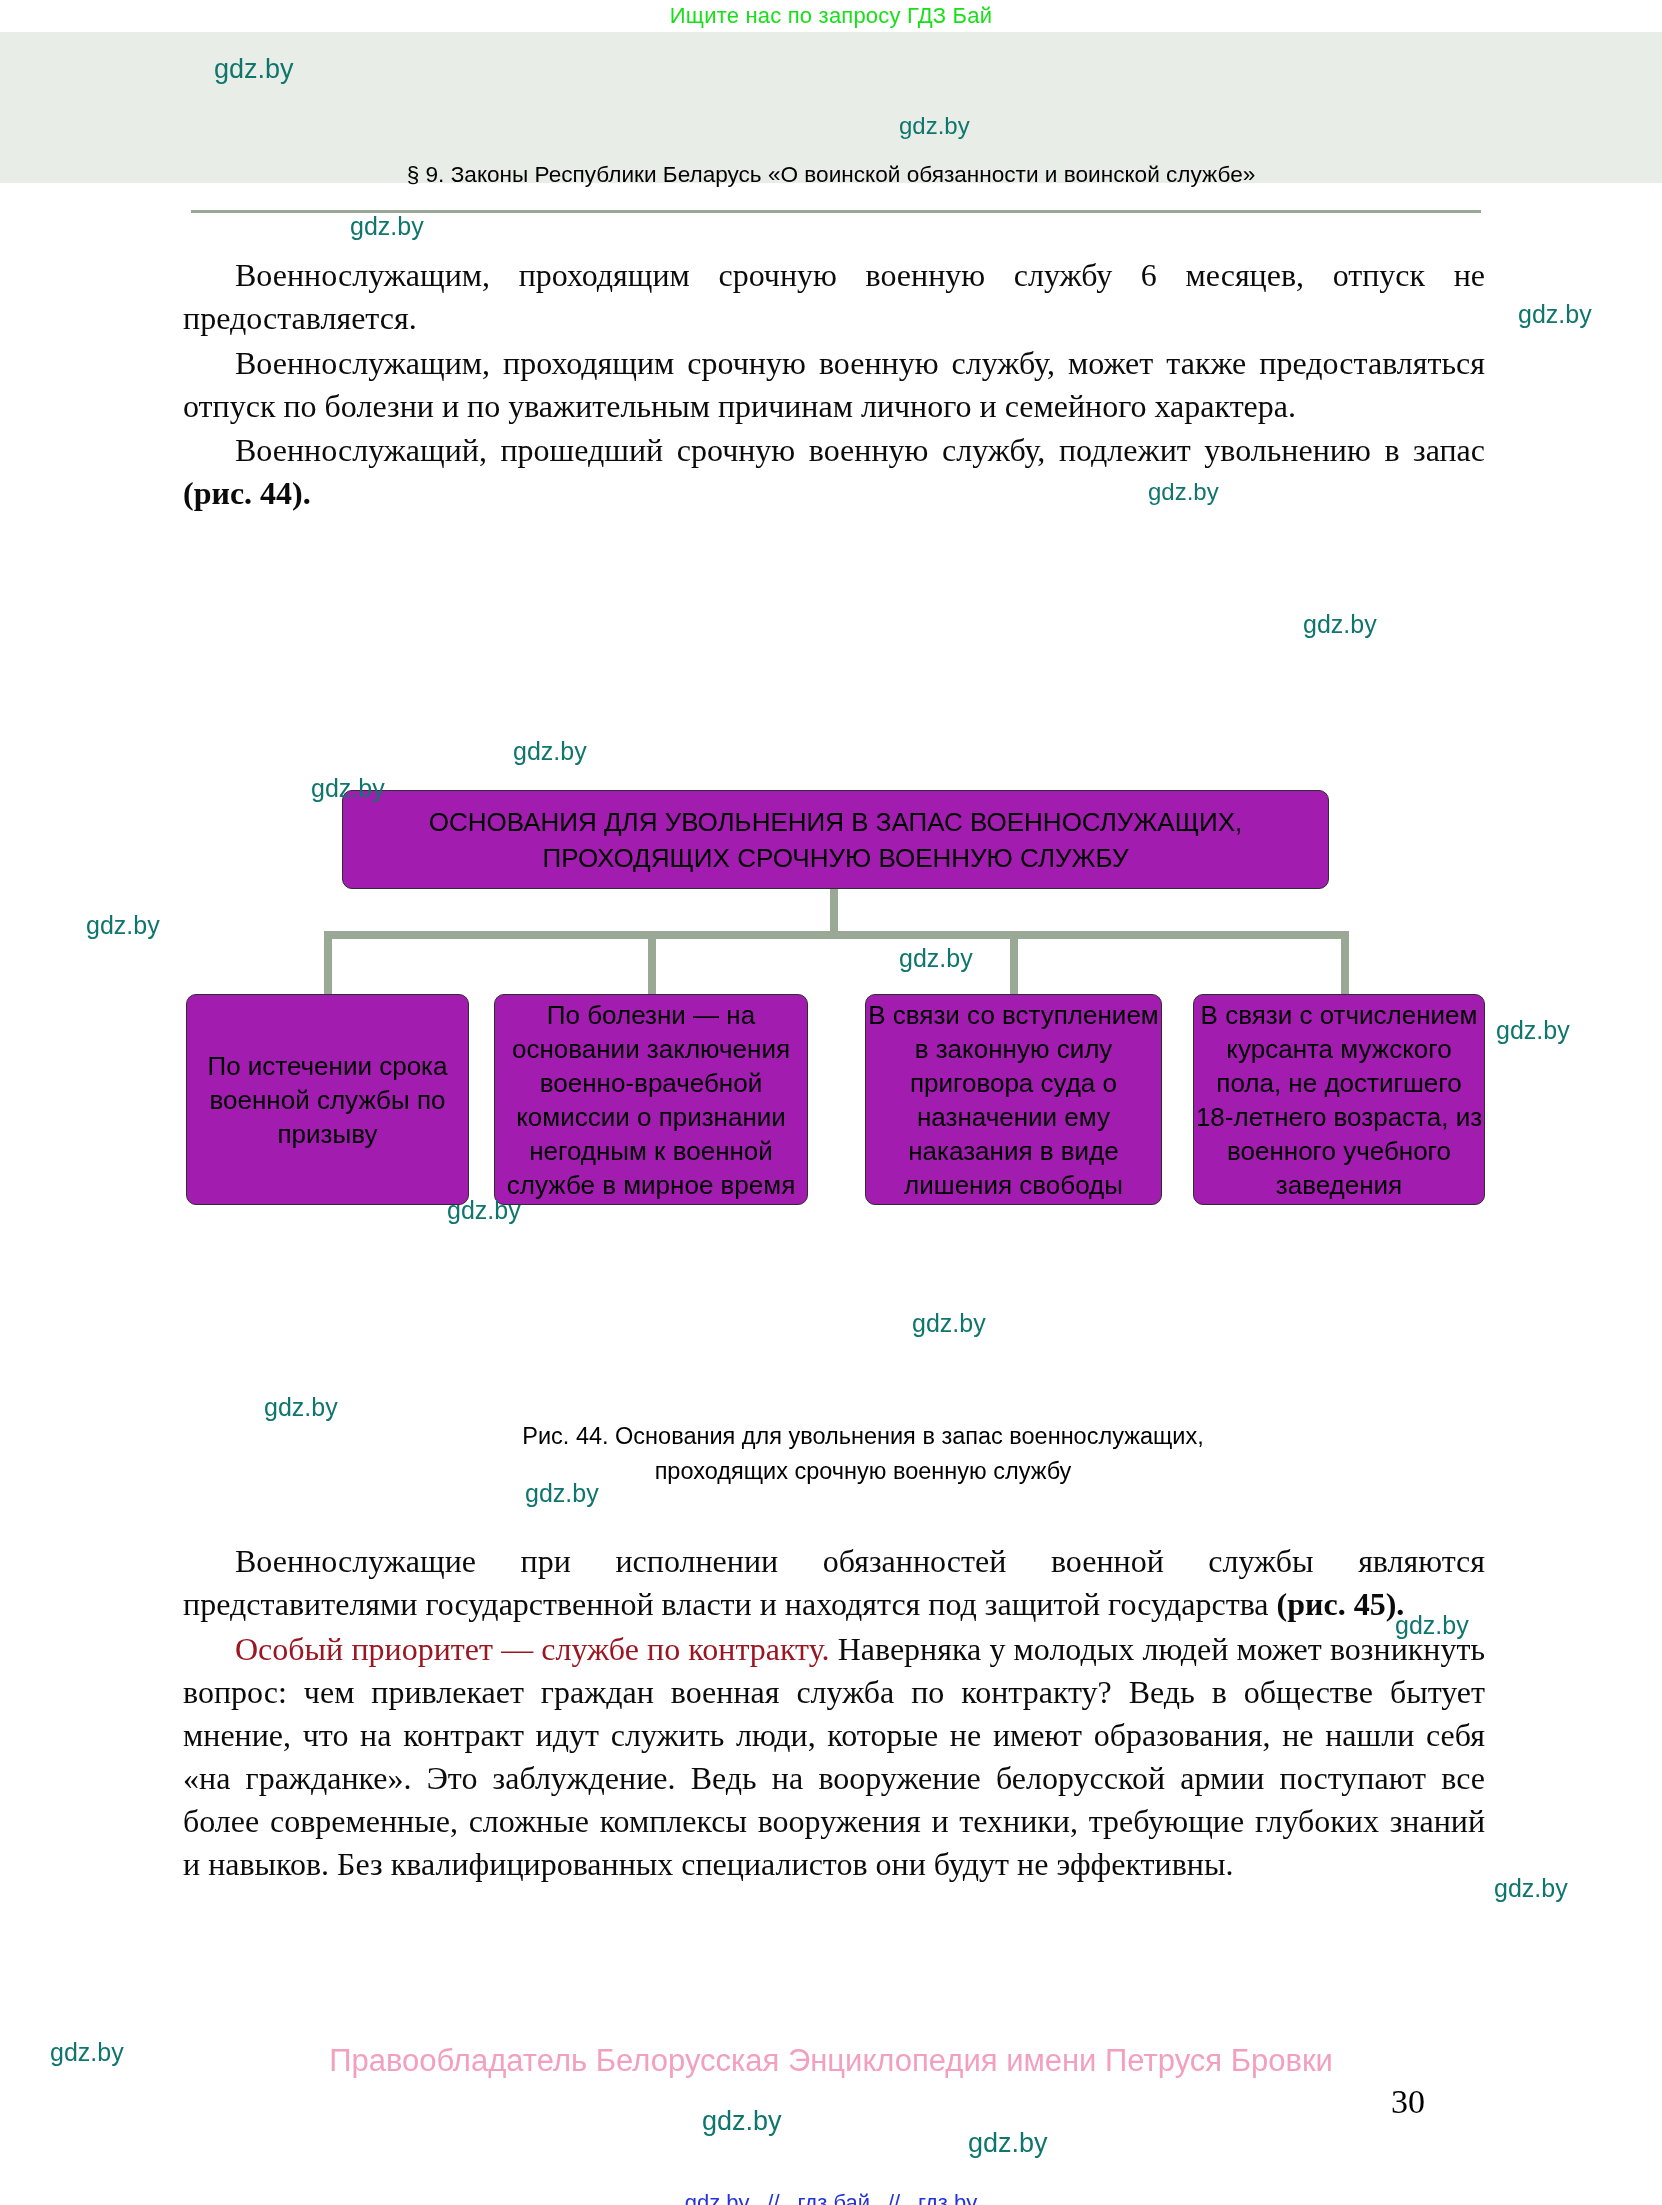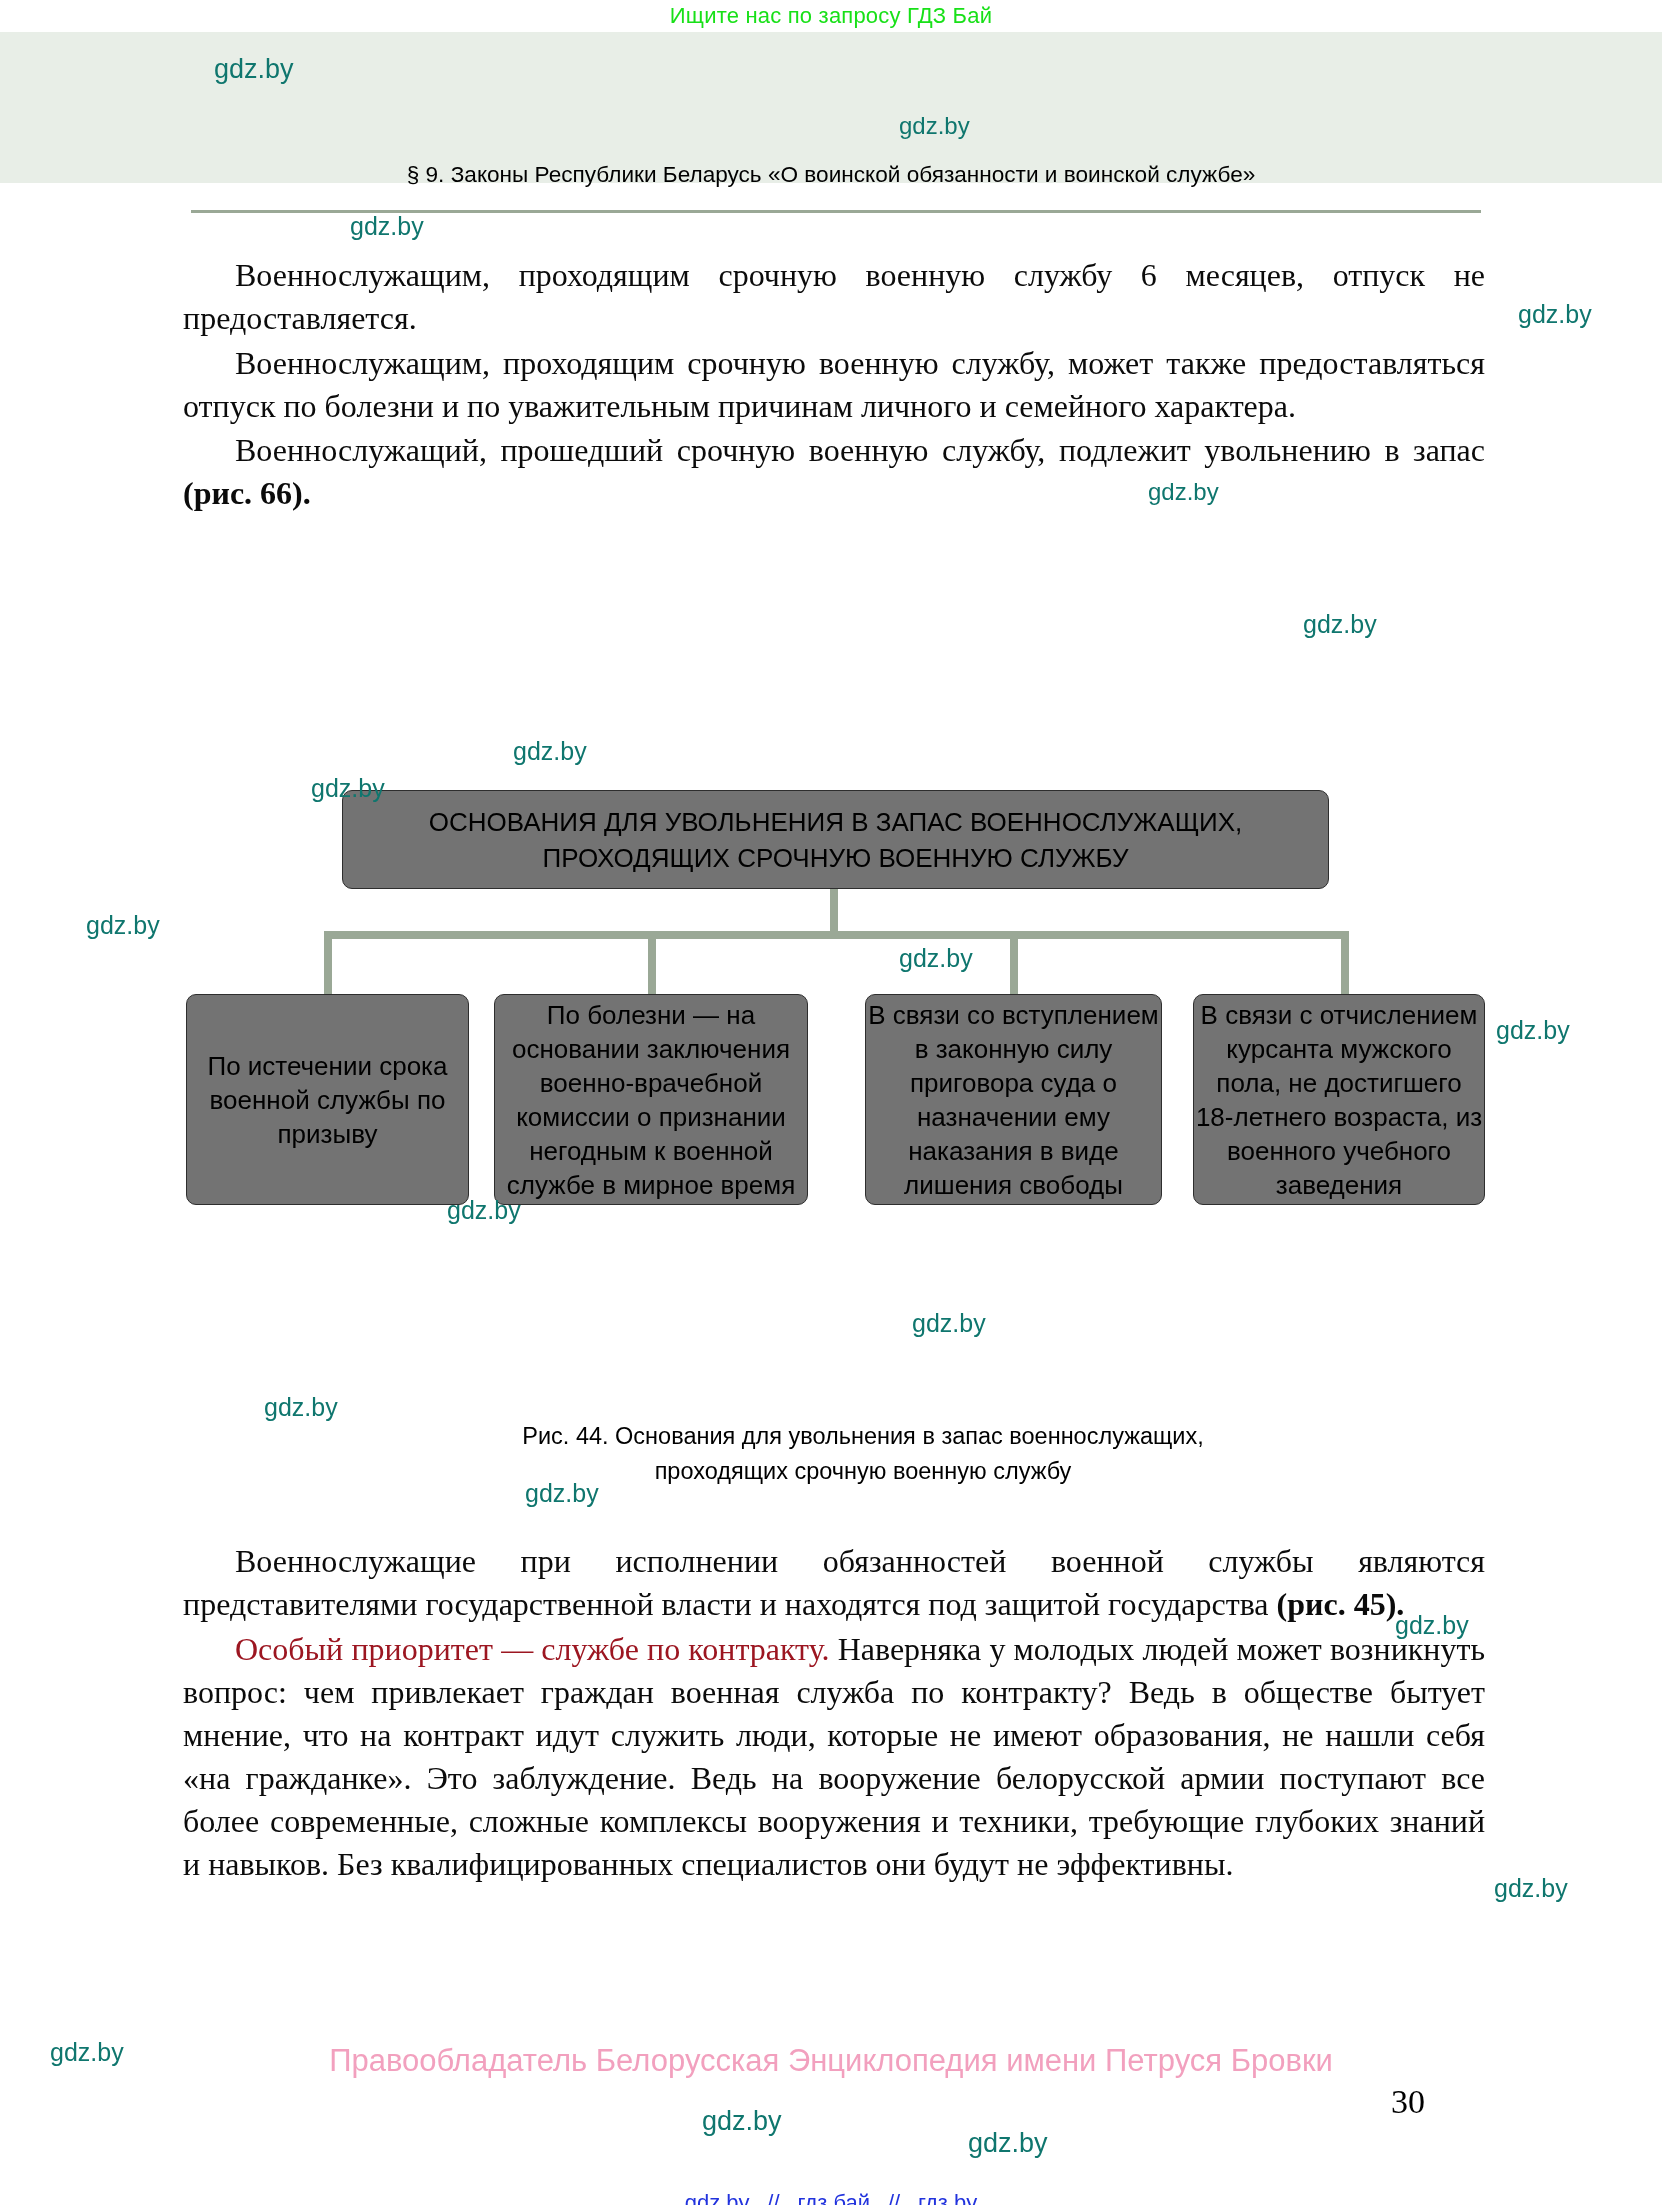--- a/index.html
+++ b/index.html
@@ -94,21 +94,21 @@
   
   .diagram {
     position: absolute;
     top: 758px;
     left: 0;
     width: 1662px;
     height: 628px;
   }
   .dgm-box {
     position: absolute;
-    background: #737373;
+    background: #a21caf;
     border: 1.7px solid #2e2e2e;
     border-radius: 10px;
     box-sizing: border-box;
     display: flex;
     align-items: center;
     justify-content: center;
     text-align: center;
     font-family: "Liberation Sans", sans-serif;
     color: #000;
   }
@@ -220,21 +220,21 @@
 <div class="sheet">
 
   <div class="tint-top"></div>
 
   <div class="running-head">§ 9. Законы Республики Беларусь «О воинской обязанности и воинской службе»</div>
   <div class="head-rule"></div>
 
   <div class="body-col">
     <p class="para">Военнослужащим, проходящим срочную военную службу 6 месяцев, отпуск не предоставляется.</p>
     <p class="para">Военнослужащим, проходящим срочную военную службу, может также предоставляться отпуск по болезни и по уважительным причинам личного и семейного характера.</p>
-    <p class="para"><span>Военнослужащий, прошедший срочную военную службу, подлежит увольнению в запас </span><span class="bold">(рис. 66).</span></p>
+    <p class="para"><span>Военнослужащий, прошедший срочную военную службу, подлежит увольнению в запас </span><span class="bold">(рис. 44).</span></p>
   </div>
 
   <div class="diagram">
 
     <div class="conn conn-stem"></div>
     <div class="conn conn-bar"></div>
     <div class="conn conn-d1"></div>
     <div class="conn conn-d2"></div>
     <div class="conn conn-d3"></div>
     <div class="conn conn-d4"></div>

